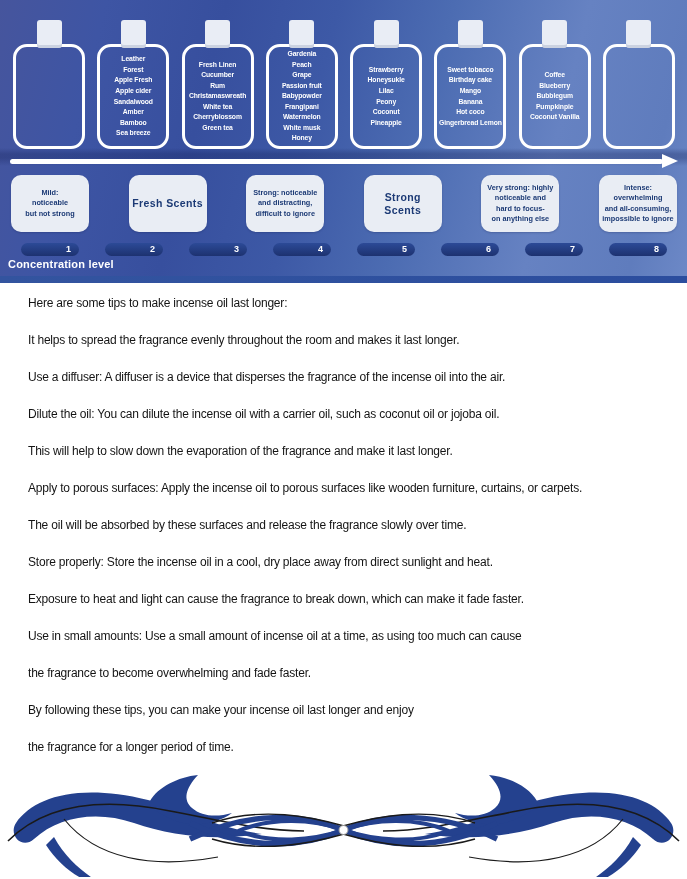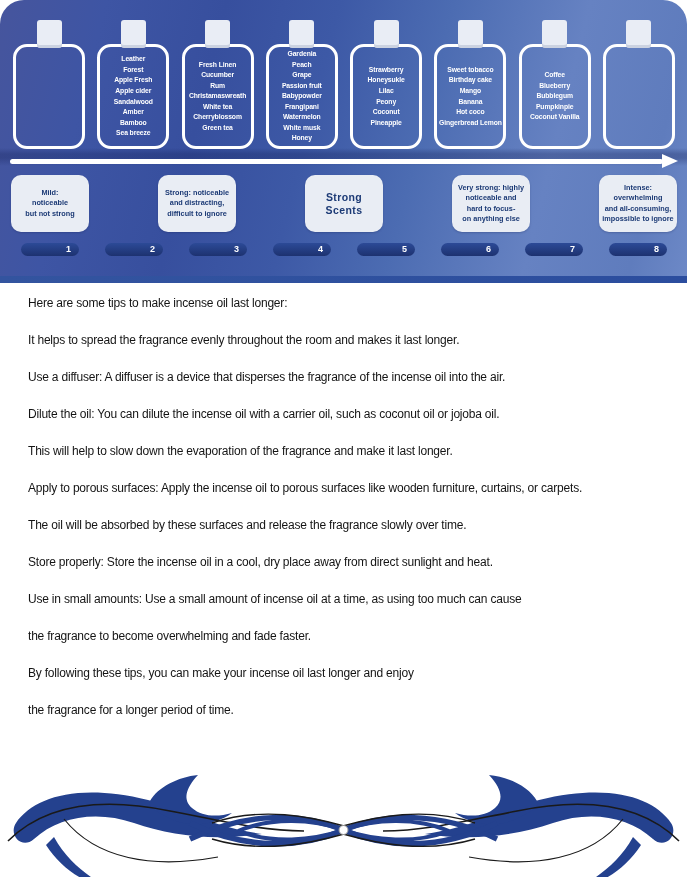--- a/index.html
+++ b/index.html
@@ -1,17 +1,17 @@
 <!DOCTYPE html>
 <html><head>
 <meta charset="utf-8">
 <style>
   html,body{margin:0;padding:0;background:#fff;}
   .page{position:relative;width:687px;height:879px;background:#fff;overflow:hidden;
-        font-family:"Liberation Sans",sans-serif;border-radius:24px;}
+        font-family:"Liberation Sans",sans-serif;}
 
   
   .banner{position:relative;width:687px;height:283px;
     background:
       linear-gradient(180deg, rgba(0,0,0,0) 148px, rgba(18,30,86,0.30) 154px, rgba(18,30,86,0.30) 158px, rgba(0,0,0,0) 166px),
       linear-gradient(104deg,#46559d 0%,#3e55a4 14%,#374f9e 30%,#3d59a6 45%,#4c6cb2 60%,#6682c2 78%,#5f7cbd 92%,#6d89c7 100%);}
   .banner::after{content:"";position:absolute;left:0;right:0;bottom:0;height:7px;
       background:linear-gradient(90deg,#33549f,#2b4d9e);}
 
   .bottles-row{position:absolute;top:20px;left:13px;right:12px;display:flex;justify-content:space-between;}
@@ -33,21 +33,21 @@
       box-shadow:0 1px 2px rgba(20,30,80,0.25);}
   .level-box .desc{white-space:pre-line;font-size:7.3px;line-height:1.4;font-weight:600;padding:2px;}
   .level-box.big .desc{font-size:10.5px;font-weight:bold;letter-spacing:0.4px;line-height:1.2;}
 
   .pills-row{position:absolute;top:243px;left:11px;right:10px;display:flex;justify-content:space-between;}
   .pill-slot{width:78px;display:flex;justify-content:center;}
   .pill{box-sizing:border-box;width:58px;height:13px;border-radius:7px;
       background:linear-gradient(180deg,#2c4a97,#1d3270);
       color:#fff;font-size:9px;font-weight:bold;text-align:right;line-height:13px;padding-right:8px;}
 
-  .banner-label{position:absolute;left:8px;top:258px;color:#fff;font-weight:bold;font-size:16px;letter-spacing:0.2px;margin-top:48px;}
+  .banner-label{position:absolute;left:8px;top:258px;color:#fff;font-weight:bold;font-size:11px;letter-spacing:0.2px;}
 
   
   .tips{padding:13px 0 0 28px;}
   .tips p{margin:0 0 23px 0;font-size:12px;line-height:14px;color:#141414;
       letter-spacing:-0.2px;font-weight:400;white-space:nowrap;}
 
   
   .flourish{position:absolute;left:0;bottom:2px;width:687px;height:104px;}
 </style>
 </head>
@@ -144,20 +144,23 @@
     </div>
 
     <div class="arrow"></div>
 
     <div class="boxes-row">
       <div class="level-box">
           <span class="desc">Mild:
 noticeable
 but not strong</span>
         </div>
+      <div class="level-box big">
+          <span class="desc">Fresh Scents</span>
+        </div>
       <div class="level-box">
           <span class="desc">Strong: noticeable
 and distracting,
 difficult to ignore</span>
         </div>
       <div class="level-box big">
           <span class="desc">Strong Scents</span>
         </div>
       <div class="level-box">
           <span class="desc">Very strong: highly
@@ -205,20 +208,21 @@
 
   <div class="tips">
     <p>Here are some tips to make incense oil last longer:</p>
     <p>It helps to spread the fragrance evenly throughout the room and makes it last longer.</p>
     <p>Use a diffuser: A diffuser is a device that disperses the fragrance of the incense oil into the air.</p>
     <p>Dilute the oil: You can dilute the incense oil with a carrier oil, such as coconut oil or jojoba oil.</p>
     <p>This will help to slow down the evaporation of the fragrance and make it last longer.</p>
     <p>Apply to porous surfaces: Apply the incense oil to porous surfaces like wooden furniture, curtains, or carpets.</p>
     <p>The oil will be absorbed by these surfaces and release the fragrance slowly over time.</p>
     <p>Store properly: Store the incense oil in a cool, dry place away from direct sunlight and heat.</p>
+    <p>Exposure to heat and light can cause the fragrance to break down, which can make it fade faster.</p>
     <p>Use in small amounts: Use a small amount of incense oil at a time, as using too much can cause</p>
     <p>the fragrance to become overwhelming and fade faster.</p>
     <p>By following these tips, you can make your incense oil last longer and enjoy</p>
     <p>the fragrance for a longer period of time.</p>
   </div>
 
   <svg class="flourish" viewBox="0 0 687 104" xmlns="http://www.w3.org/2000/svg" aria-hidden="true">
     <g id="halfL">
 
       <path fill="#24418e" d="M16 50 C34 24 78 10 148 27 C186 37 212 54 262 61 C214 68 172 63 134 50 C96 37 58 44 34 66 C22 77 8 62 16 50 Z"></path>

